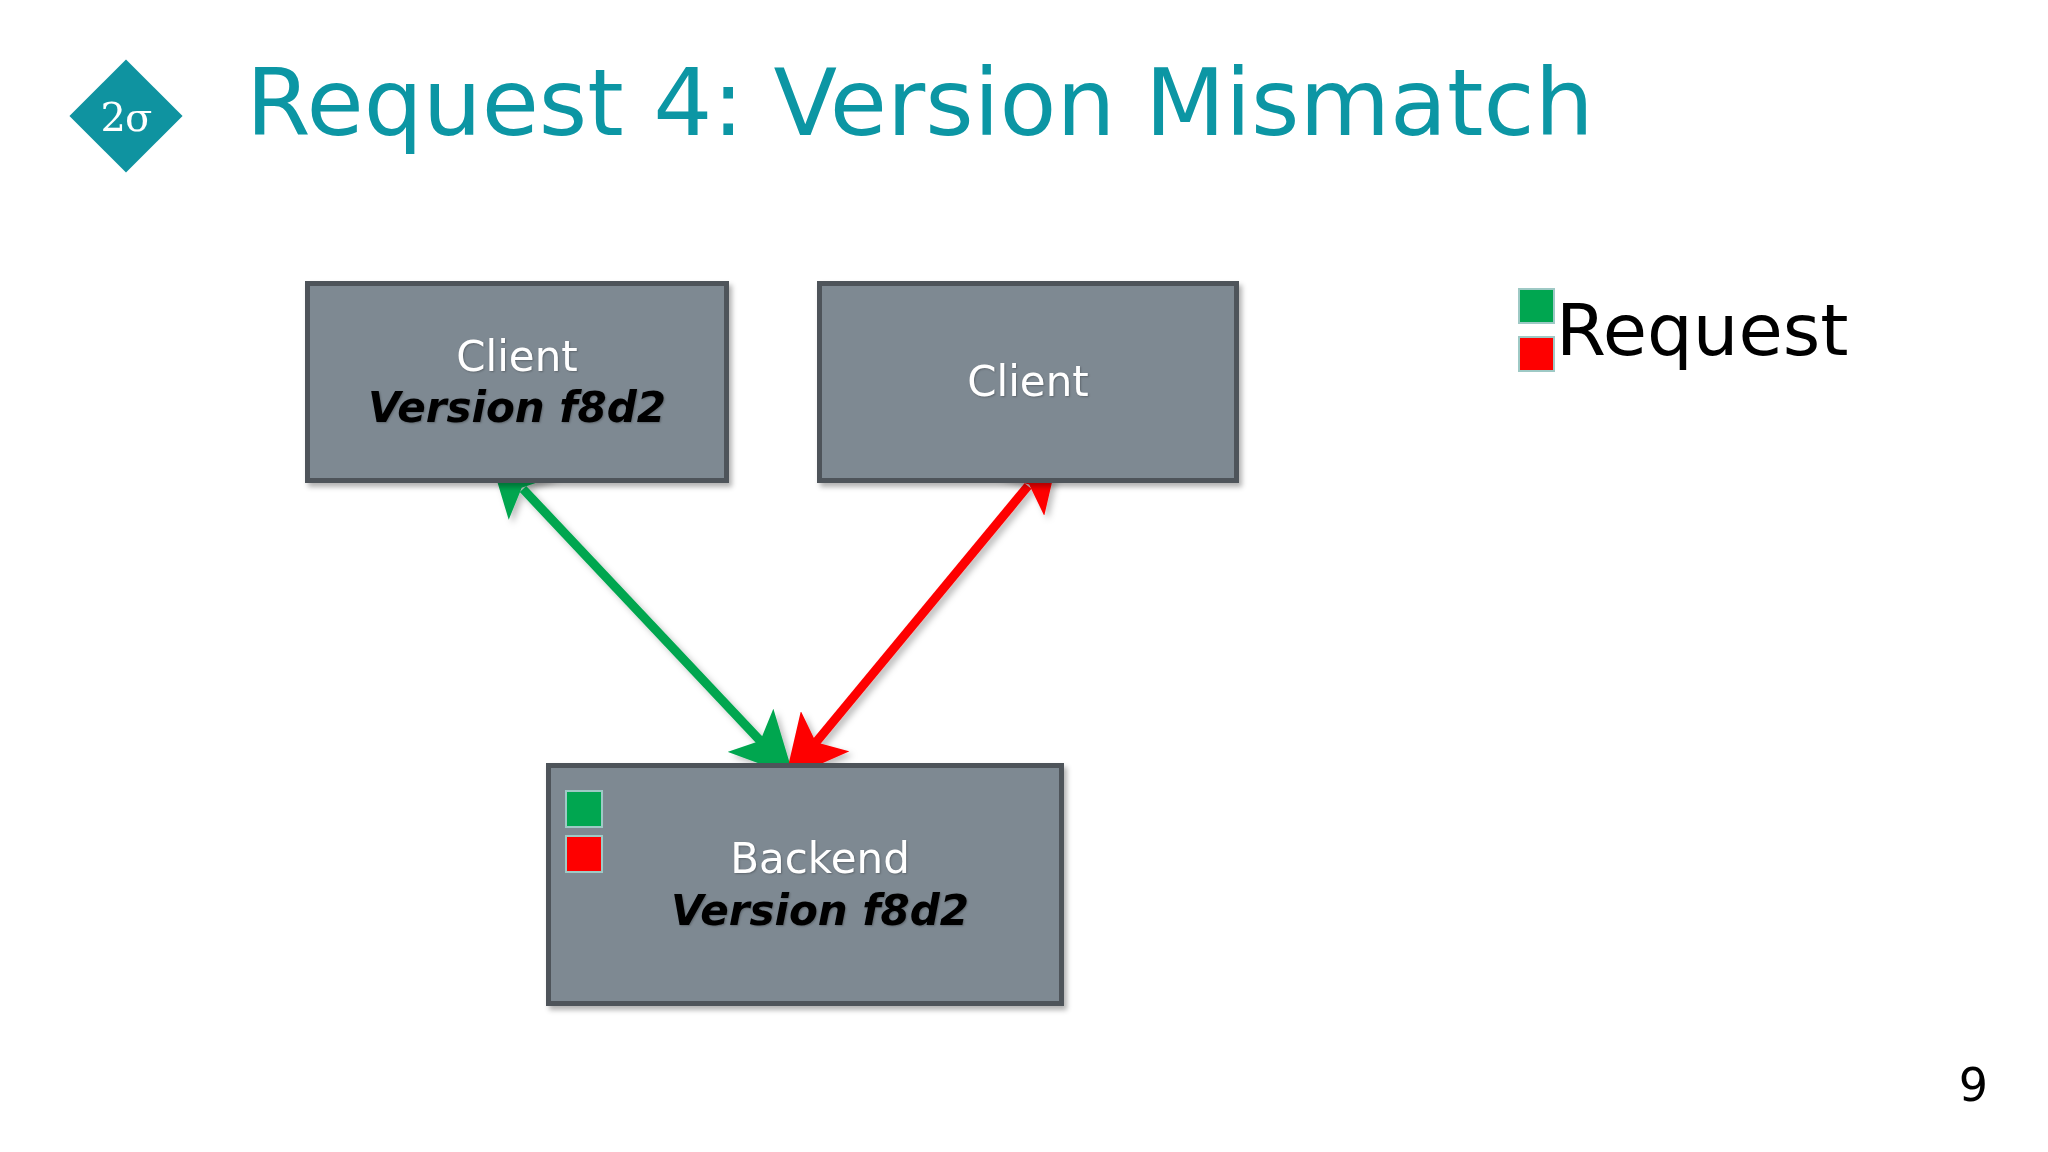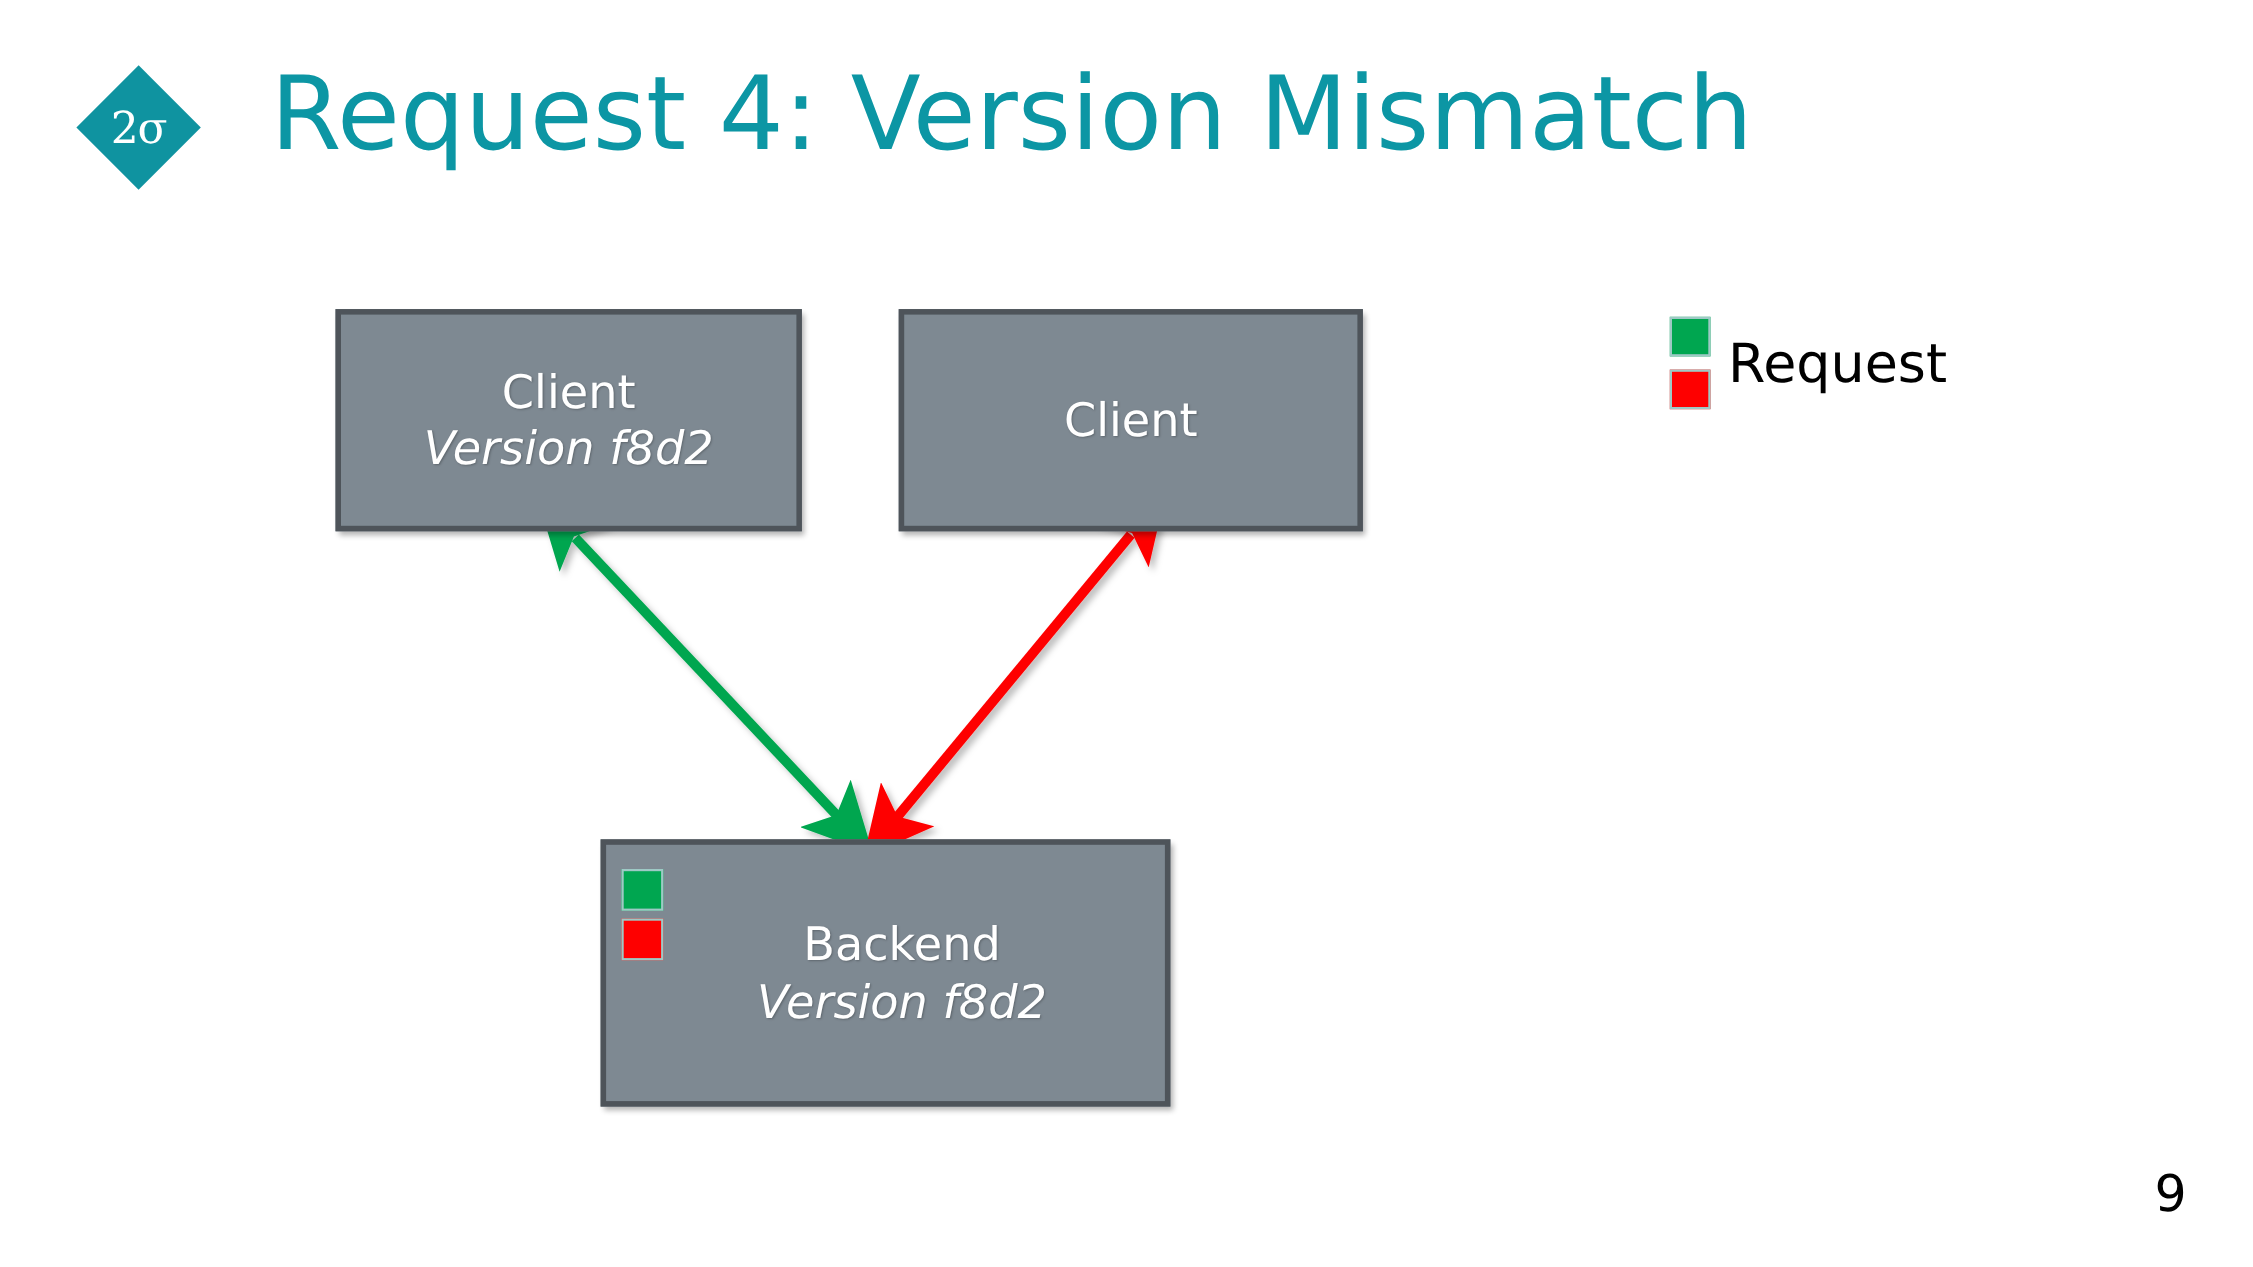--- a/index.html
+++ b/index.html
@@ -110,25 +110,25 @@
   }
   .node-title {
     color: #ffffff;
     font-size: 42px;
     line-height: 1.22;
     font-weight: 400;
     text-align: center;
     text-shadow: 1px 1px 2px rgba(0,0,0,0.25);
   }
   .node-sub {
-    color: #ffffff;
+    color: #000000;
     font-size: 42px;
     line-height: 1.22;
     font-style: italic;
-    font-weight: 400;
+    font-weight: 700;
     text-align: center;
     text-shadow: 1px 1px 2px rgba(0,0,0,0.25);
   }
 
   #node-client-1 {
     left: 305px;
     top: 281px;
     width: 424px;
     height: 202px;
   }
@@ -184,23 +184,23 @@
     gap: 12px;
   }
   .legend-swatch {
     width: 37px;
     height: 36px;
     border: 2px solid #9EC9C5;
     box-sizing: border-box;
   }
   #legend-label {
     color: #000000;
-    font-size: 49px;
+    font-size: 72px;
     line-height: 1;
-    margin-left: 16px;
+    margin-left: 1px;
     white-space: nowrap;
     font-family: "DejaVu Sans", "Liberation Sans", sans-serif;
   }
 
   
   #page-number {
     position: absolute;
     right: 60px;
     bottom: 44px;
     color: #000000;

